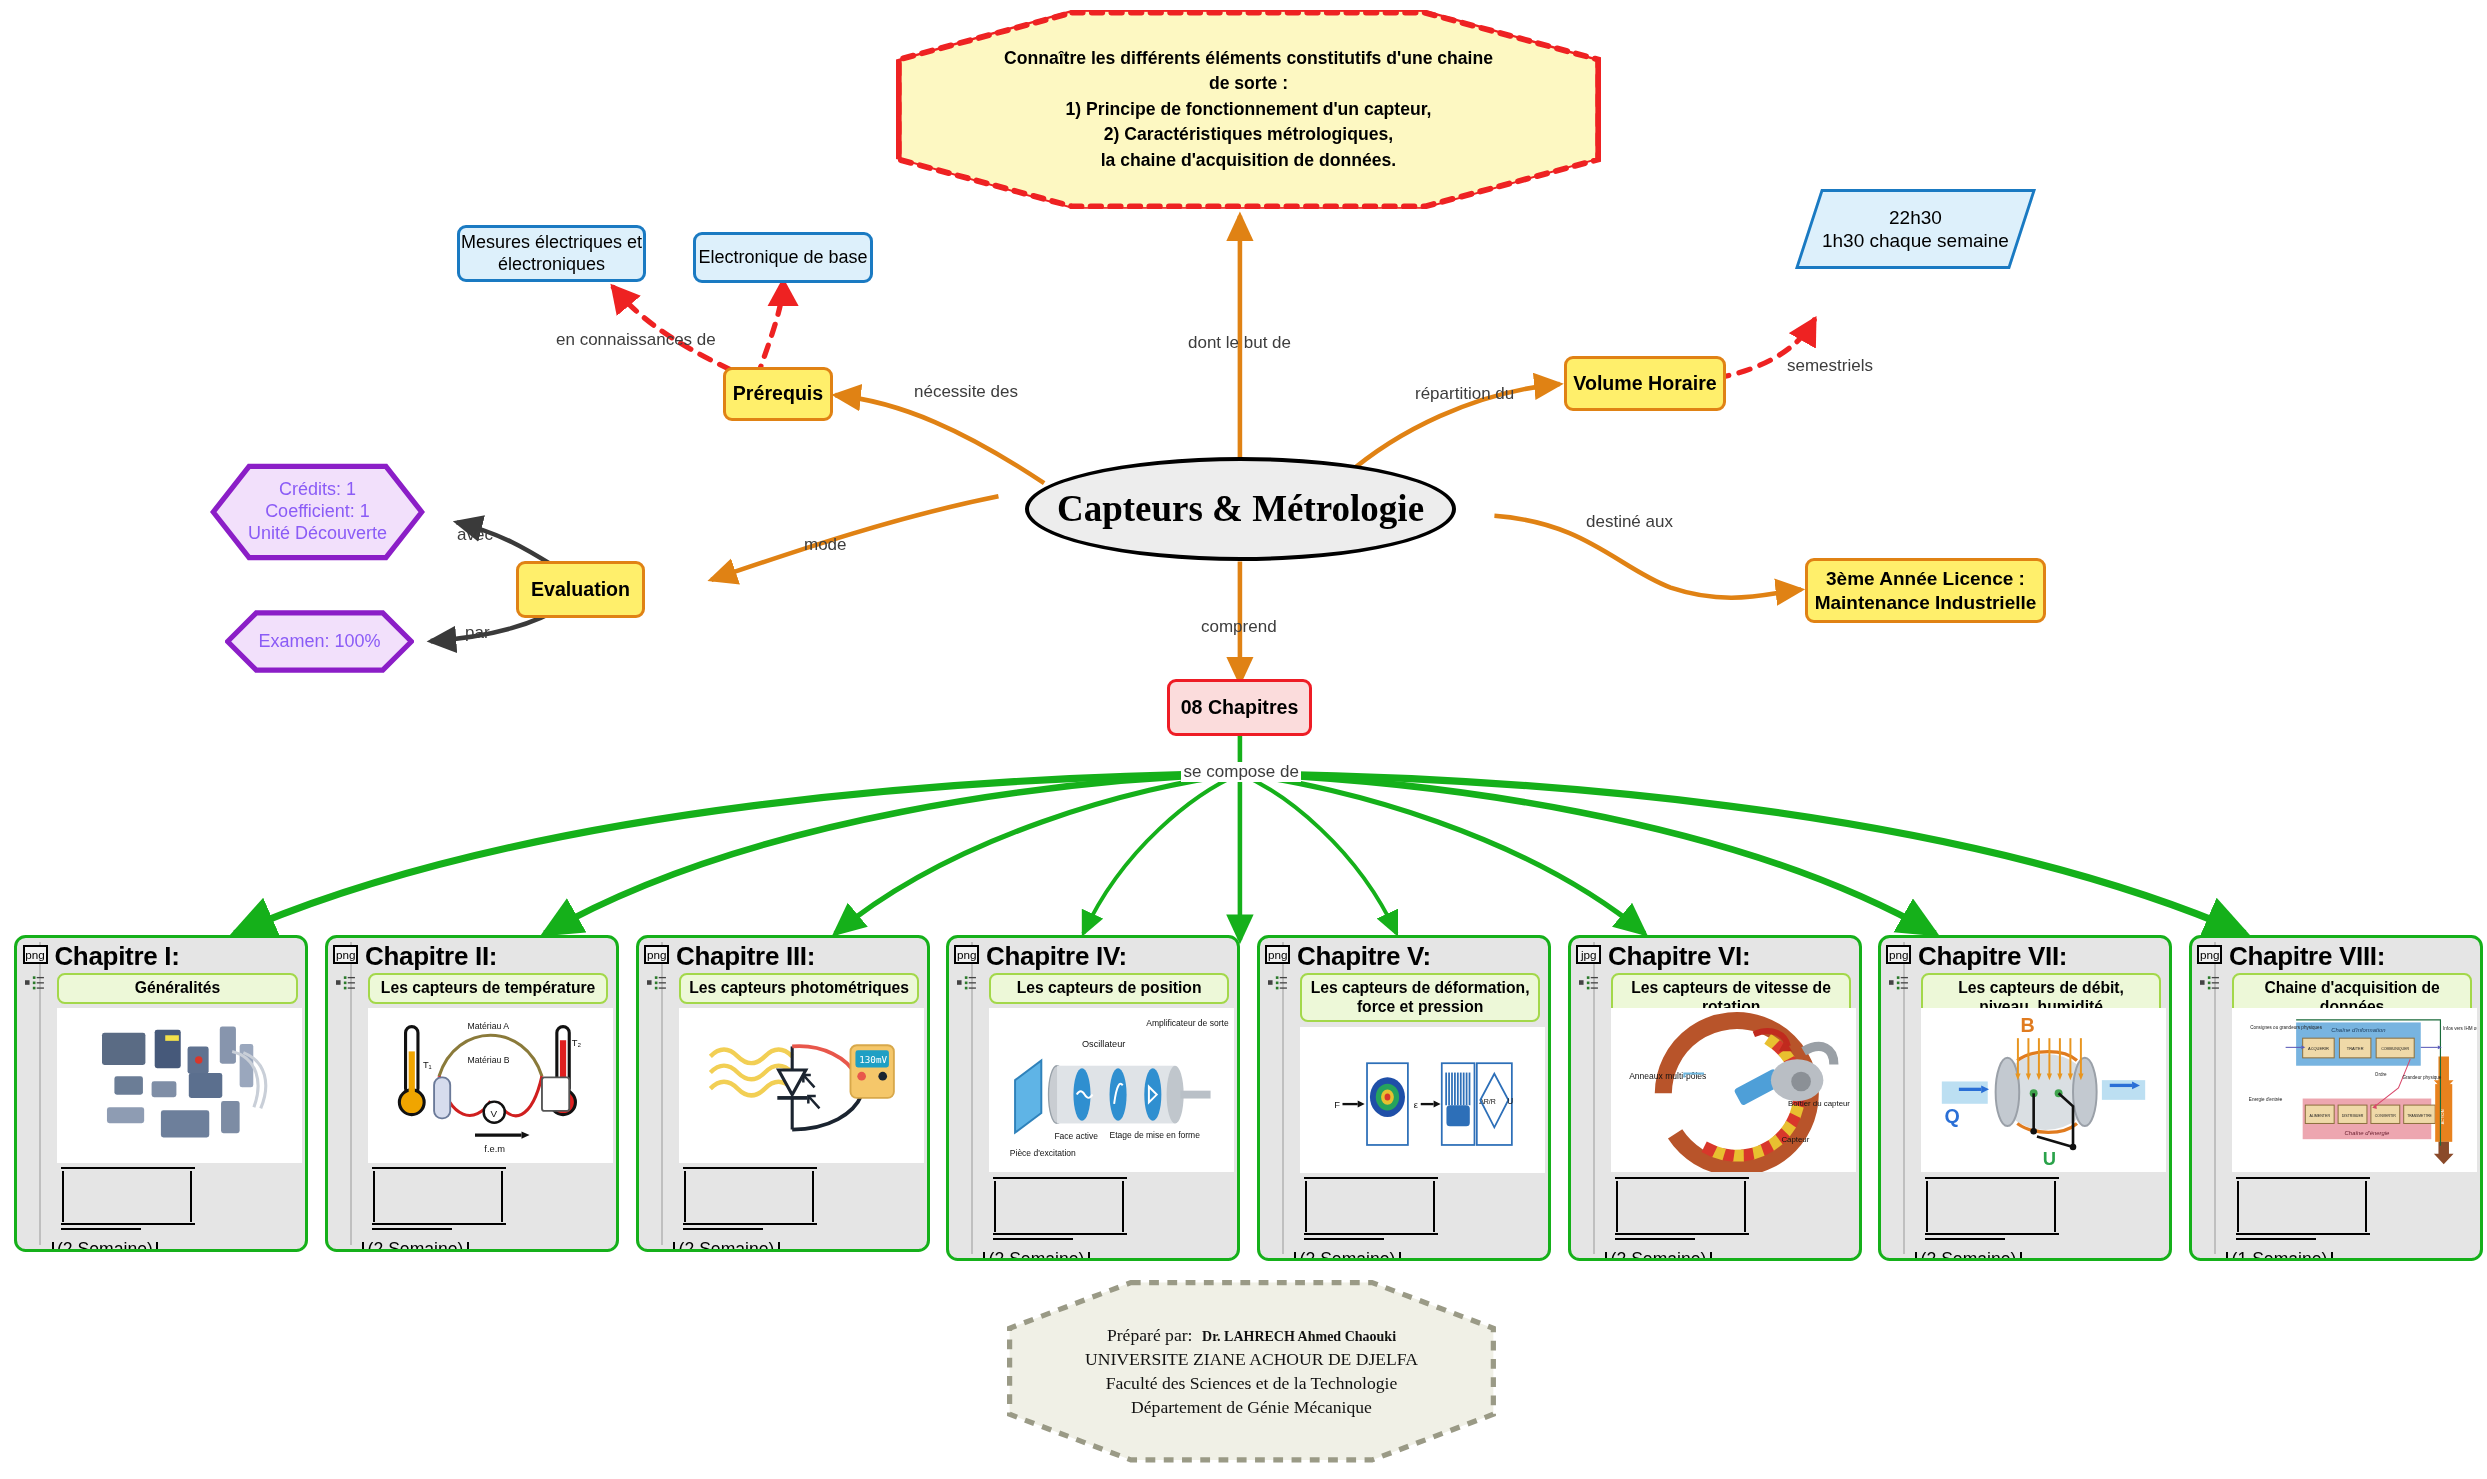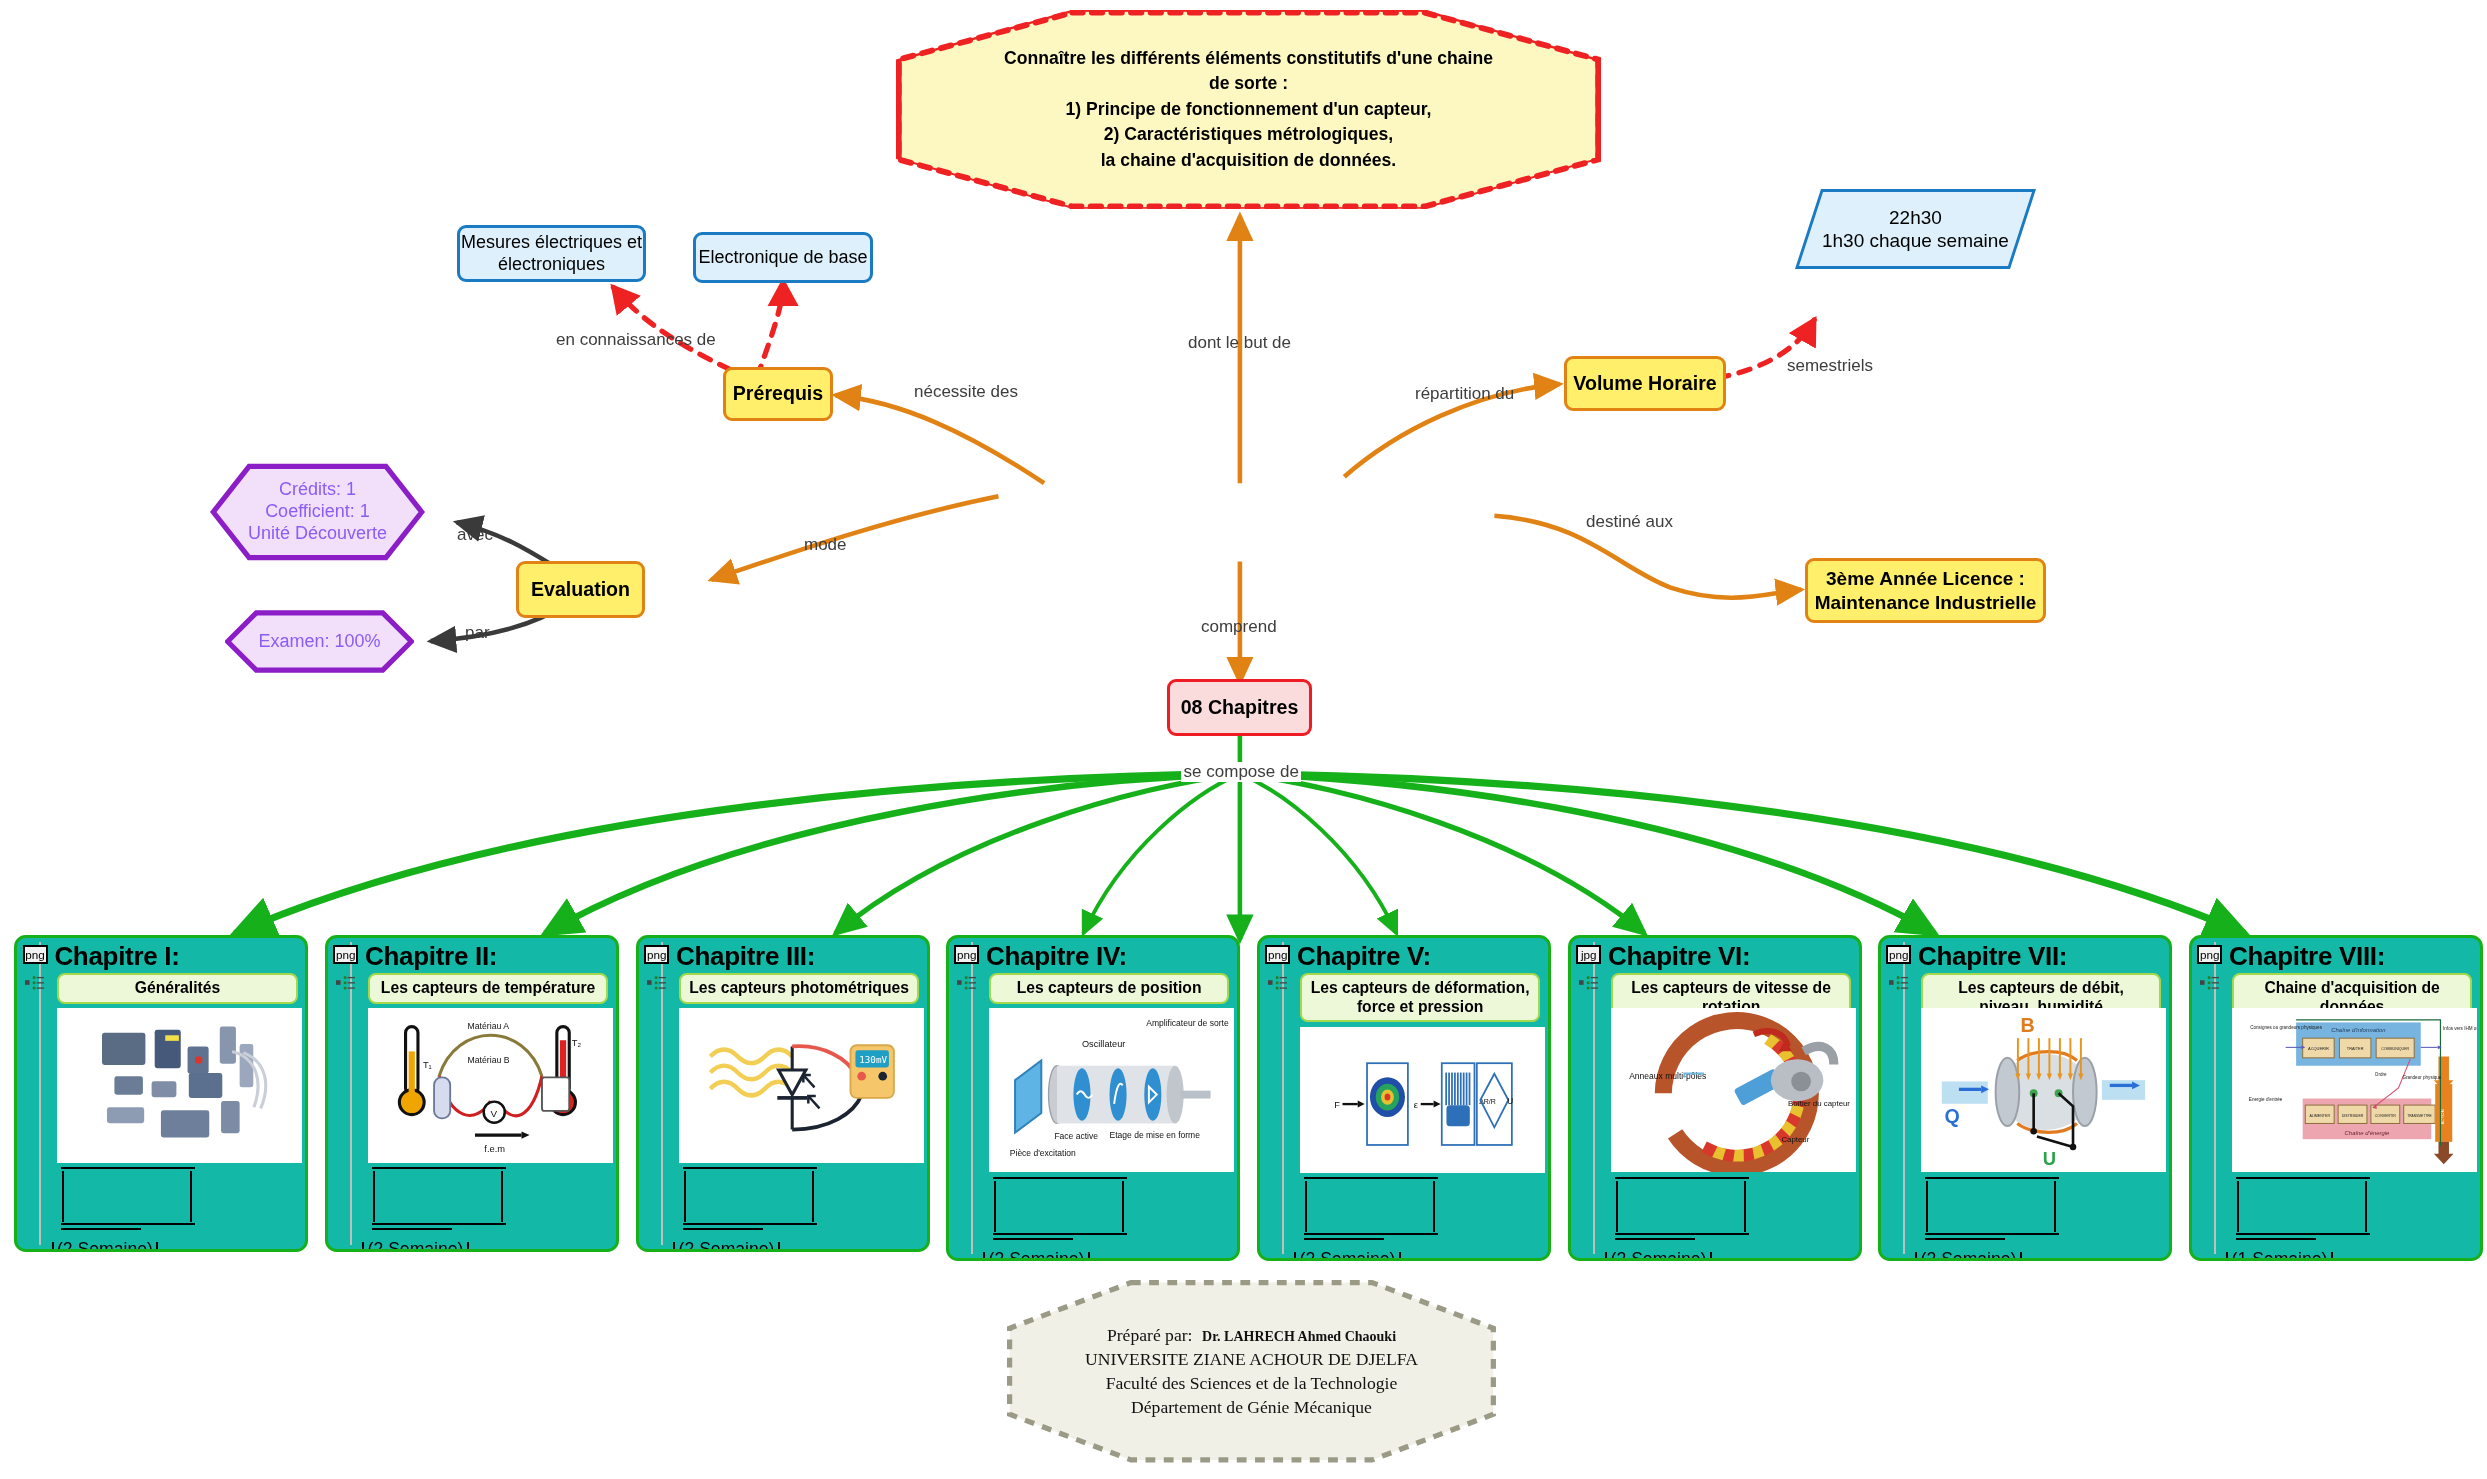--- a/index.html
+++ b/index.html
@@ -39,21 +39,21 @@
   
   .footer-oct{position:absolute;}
   .footer-txt{position:absolute;inset:0;display:flex;flex-direction:column;
       align-items:center;justify-content:center;
       font-family:"Liberation Serif", serif;color:#111;}
 
   
   .elabel{position:absolute;color:#3d3d3d;font-size:17px;white-space:nowrap;}
 
   
-  .chapter{position:absolute;box-sizing:border-box;background:#14b8a6;
+  .chapter{position:absolute;box-sizing:border-box;background:#e5e5e5;
       border:3.9px solid #15b01a;border-radius:11.7px;overflow:hidden;}
   .ch-sidebar{position:absolute;left:0;top:0;bottom:0;width:22px;}
   .ch-vline{position:absolute;left:21.5px;top:3.9px;bottom:3.9px;width:2px;background:#bfbfbf;}
   .fmt-badge{position:absolute;left:5.2px;top:6.5px;width:25px;height:19.6px;
       border:2px solid #000;background:#f2f2f2;font-size:11.7px;line-height:15.7px;
       text-align:center;color:#000;box-sizing:border-box;}
   .dots-icon{position:absolute;left:7.8px;top:37px;width:19.6px;height:15.7px;}
   .ch-title{position:absolute;left:37px;top:2.6px;font-size:26px;font-weight:bold;
       color:#000;letter-spacing:-0.3px;}
   .ch-sub{position:absolute;left:40px;top:35px;right:7.8px;background:#edf8d8;
@@ -137,20 +137,23 @@
     <div style="position:absolute;inset:0;display:flex;flex-direction:column;align-items:center;
                 justify-content:center;font-size:17.6px;font-weight:bold;color:#000;line-height:1.45;">
       <div>Connaître les différents éléments constitutifs d'une chaine</div>
       <div>de sorte :</div>
       <div>1) Principe de fonctionnement d'un capteur,</div>
       <div>2) Caractéristiques métrologiques,</div>
       <div>la chaine d'acquisition de données.</div>
     </div>
   </div>
 
+  <div class="node central" style="left:1025px;top:457px;width:431px;height:104px;font-size:37px;">
+    <span>Capteurs &amp; Métrologie</span>
+  </div>
 
   <div class="node ybox" style="left:723px;top:367px;width:110px;height:54px;font-size:19.6px;">
     <span>Prérequis</span>
   </div>
 
   <div class="node ybox" style="left:516px;top:561px;width:129px;height:57px;font-size:19.6px;">
     <span>Evaluation</span>
   </div>
 
   <div class="node ybox" style="left:1564px;top:356px;width:162px;height:55px;font-size:19.6px;">

